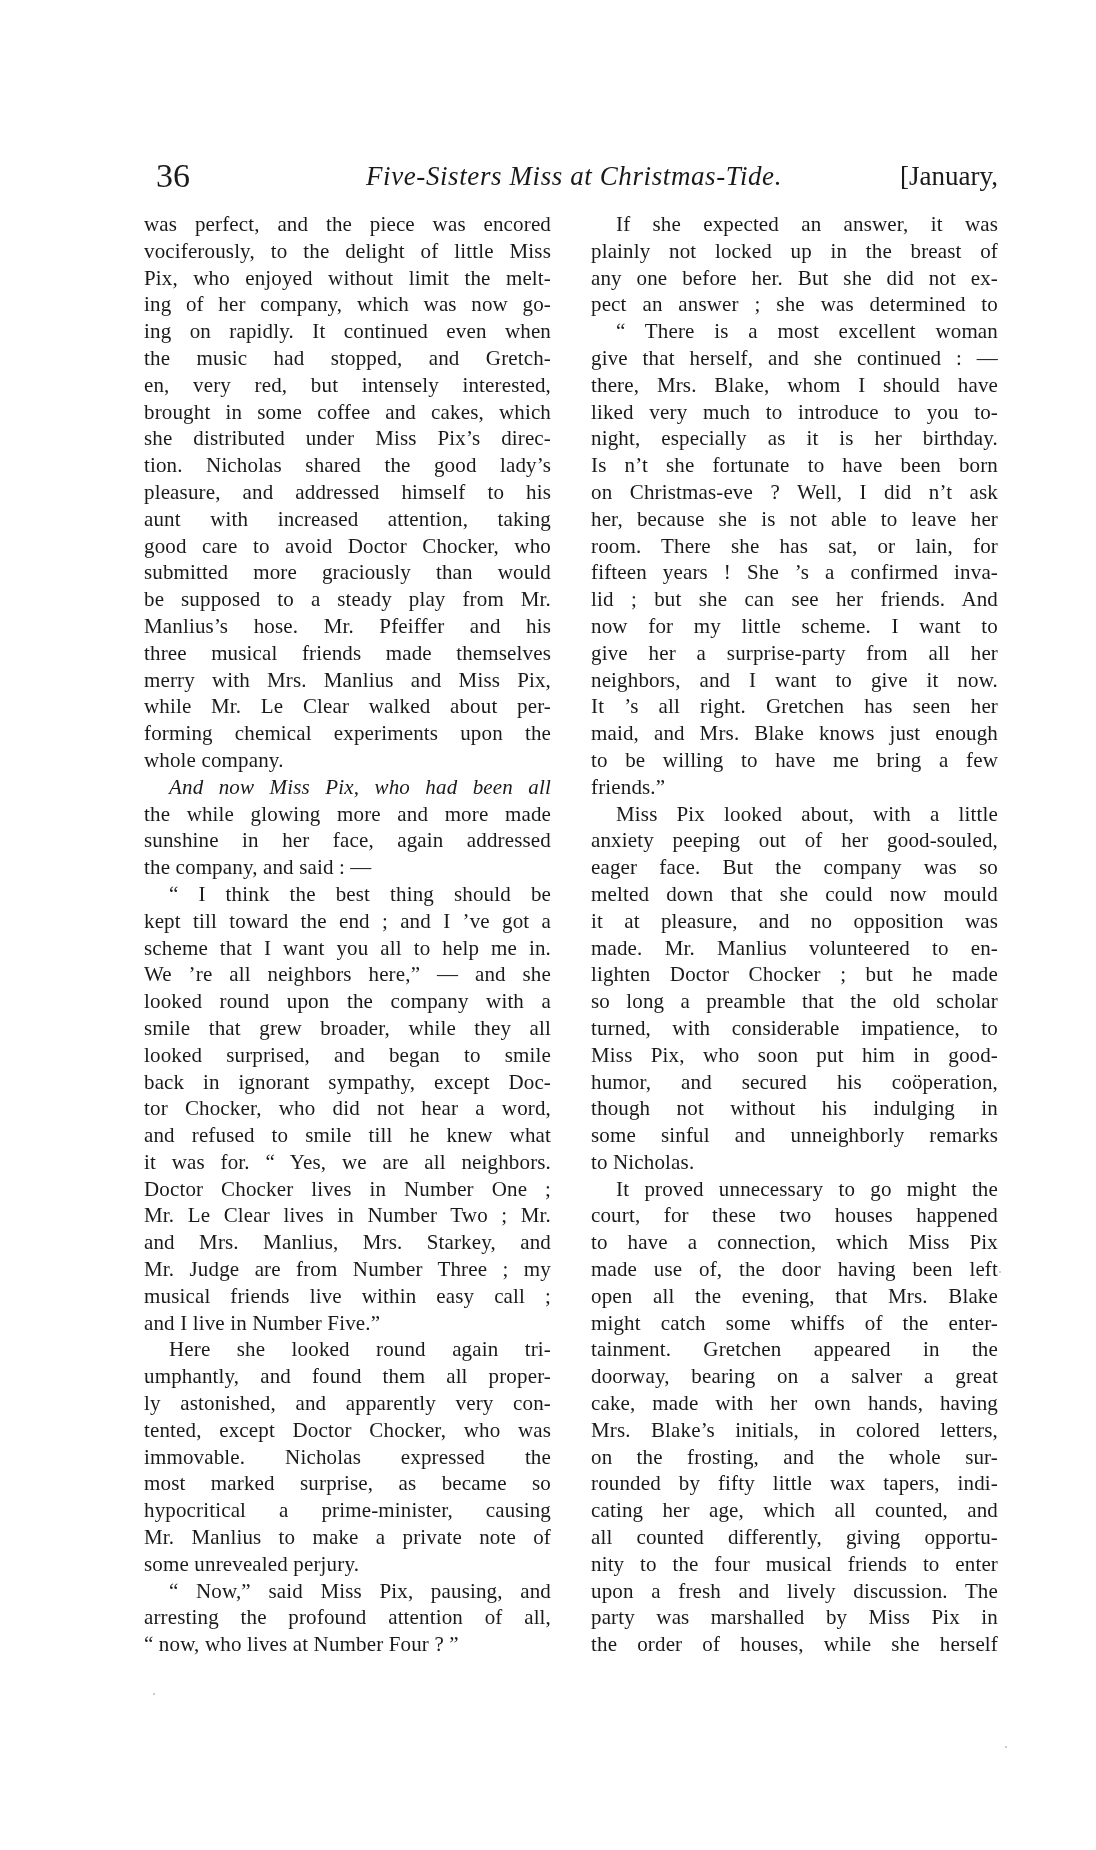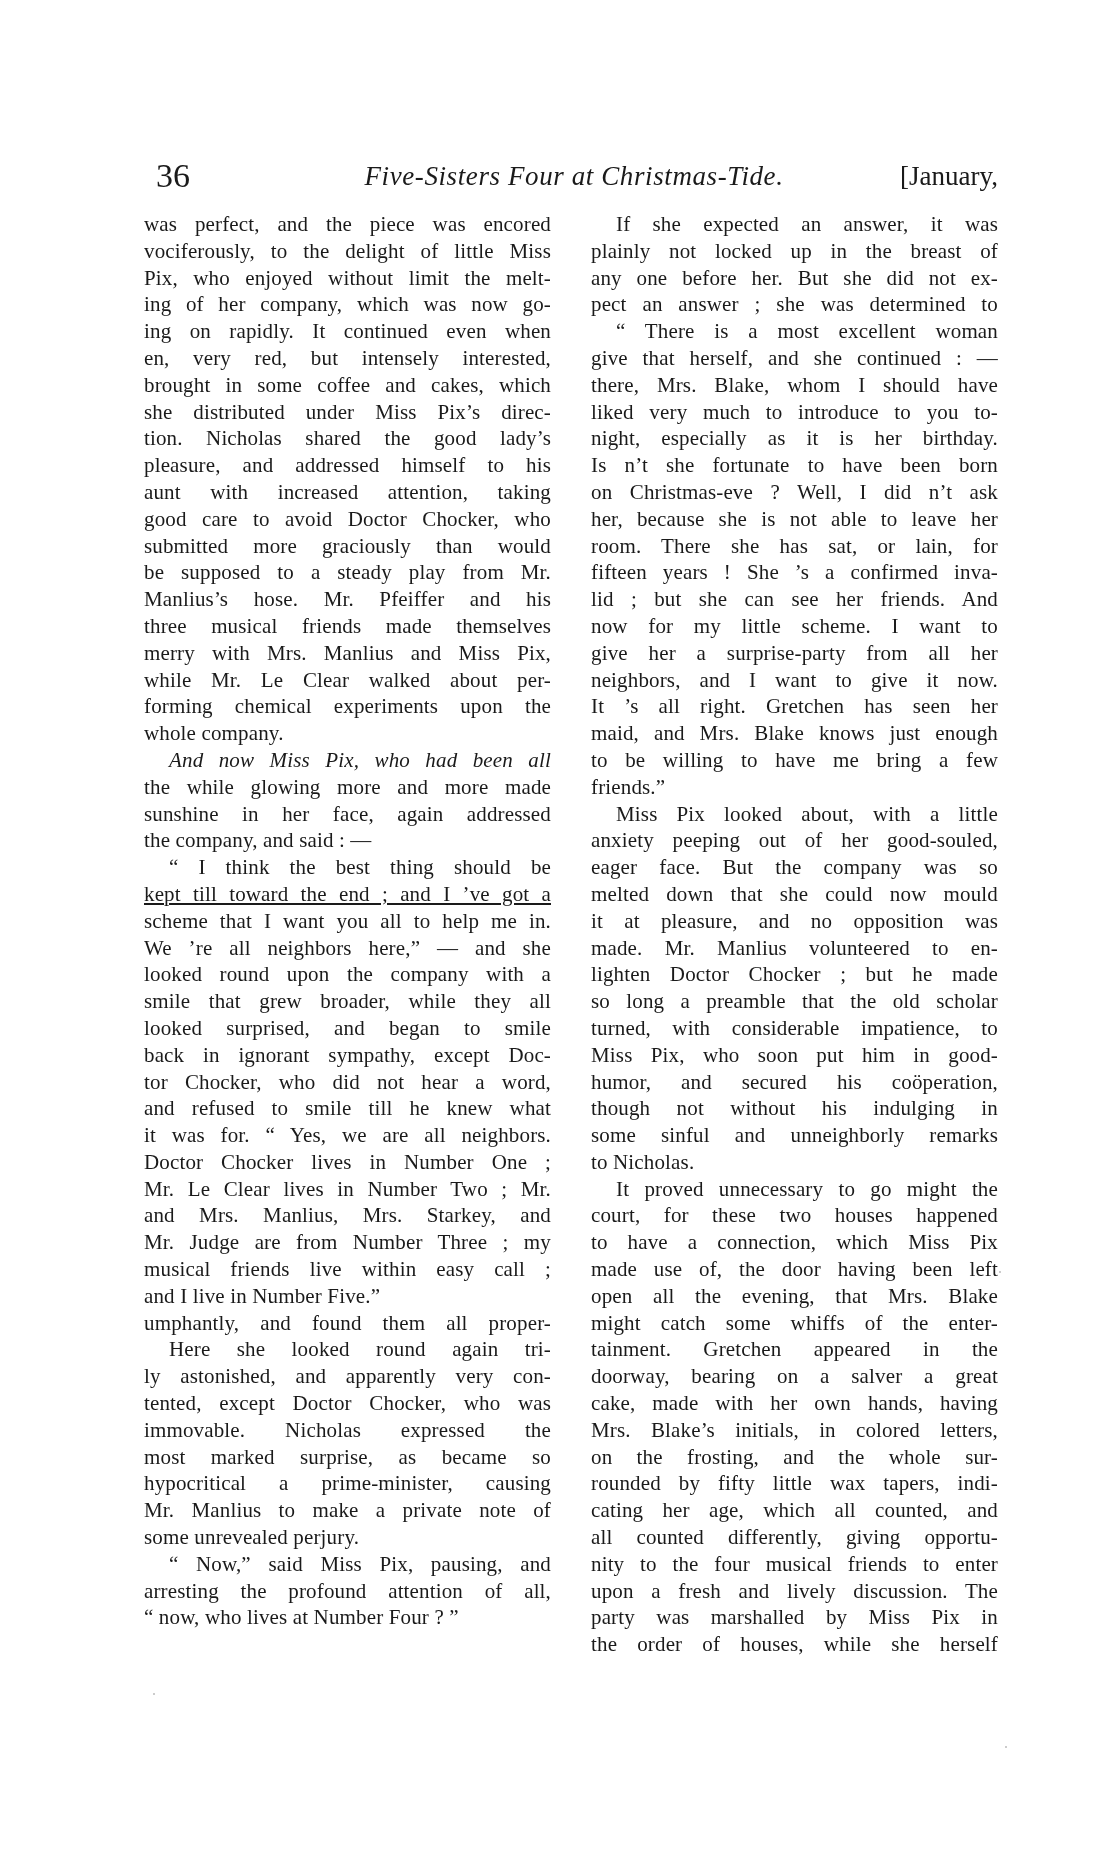--- a/index.html
+++ b/index.html
@@ -20,68 +20,69 @@
     .line.last { text-align-last: left; }
     .specks { position: absolute; left: 0; top: 0; width: 1096px; height: 1850px; pointer-events: none; }
     .speck { position: absolute; width: 2px; height: 2px; background: #bbb; border-radius: 50%; }
   </style>
 </head>
 <body>
 
 <div class="page">
   <div class="running-head">
     <span class="page-number">36</span>
-    <span class="running-title">Five-Sisters Four at Christmas-Tide.</span>
+    <span class="running-title">Five-Sisters Miss at Christmas-Tide.</span>
     <span class="running-date">[January,</span>
   </div>
 
   <div class="column col-left" id="col-left">
       <div class="line" style="white-space: normal;">was perfect, and the piece was encored</div>
       <div class="line" style="white-space: normal;">vociferously, to the delight of little Miss</div>
       <div class="line" style="white-space: normal;">Pix, who enjoyed without limit the melt-</div>
       <div class="line" style="white-space: normal;">ing of her company, which was now go-</div>
       <div class="line" style="white-space: normal;">ing on rapidly.  It continued even when</div>
+      <div class="line" style="white-space: normal;">the music had stopped, and Gretch-</div>
       <div class="line" style="white-space: normal;">en, very red, but intensely interested,</div>
       <div class="line" style="white-space: normal;">brought in some coffee and cakes, which</div>
       <div class="line" style="white-space: normal;">she distributed under Miss Pix’s direc-</div>
       <div class="line" style="white-space: normal;">tion.  Nicholas shared the good lady’s</div>
       <div class="line" style="white-space: normal;">pleasure, and addressed himself to his</div>
       <div class="line" style="white-space: normal;">aunt with increased attention, taking</div>
       <div class="line" style="white-space: normal;">good care to avoid Doctor Chocker, who</div>
       <div class="line" style="white-space: normal;">submitted more graciously than would</div>
       <div class="line" style="white-space: normal;">be supposed to a steady play from Mr.</div>
       <div class="line" style="white-space: normal;">Manlius’s hose.  Mr. Pfeiffer and his</div>
       <div class="line" style="white-space: normal;">three musical friends made themselves</div>
       <div class="line" style="white-space: normal;">merry with Mrs. Manlius and Miss Pix,</div>
       <div class="line" style="white-space: normal;">while Mr. Le Clear walked about per-</div>
       <div class="line" style="white-space: normal;">forming chemical experiments upon the</div>
       <div class="line last">whole company.</div>
       <div class="line indent" style="white-space: normal; font-style: italic;">And now Miss Pix, who had been all</div>
       <div class="line" style="white-space: normal;">the while glowing more and more made</div>
       <div class="line" style="white-space: normal;">sunshine in her face, again addressed</div>
       <div class="line last">the company, and said : —</div>
       <div class="line indent" style="white-space: normal;">“ I think the best thing should be</div>
-      <div class="line" style="white-space: normal; text-decoration: underline;">kept till toward the end ; and I ’ve got a</div>
+      <div class="line" style="white-space: normal;">kept till toward the end ; and I ’ve got a</div>
       <div class="line" style="white-space: normal;">scheme that I want you all to help me in.</div>
       <div class="line" style="white-space: normal;">We ’re all neighbors here,” — and she</div>
       <div class="line" style="white-space: normal;">looked round upon the company with a</div>
       <div class="line" style="white-space: normal;">smile that grew broader, while they all</div>
       <div class="line" style="white-space: normal;">looked surprised, and began to smile</div>
       <div class="line" style="white-space: normal;">back in ignorant sympathy, except Doc-</div>
       <div class="line" style="white-space: normal;">tor Chocker, who did not hear a word,</div>
       <div class="line" style="white-space: normal;">and refused to smile till he knew what</div>
       <div class="line" style="white-space: normal;">it was for.  “ Yes, we are all neighbors.</div>
       <div class="line" style="white-space: normal;">Doctor Chocker lives in Number One ;</div>
       <div class="line" style="white-space: normal;">Mr. Le Clear lives in Number Two ; Mr.</div>
       <div class="line" style="white-space: normal;">and Mrs. Manlius, Mrs. Starkey, and</div>
       <div class="line" style="white-space: normal;">Mr. Judge are from Number Three ; my</div>
       <div class="line" style="white-space: normal;">musical friends live within easy call ;</div>
       <div class="line last">and I live in Number Five.”</div>
+      <div class="line indent" style="white-space: normal;">Here she looked round again tri-</div>
       <div class="line" style="white-space: normal;">umphantly, and found them all proper-</div>
-      <div class="line indent" style="white-space: normal;">Here she looked round again tri-</div>
       <div class="line" style="white-space: normal;">ly astonished, and apparently very con-</div>
       <div class="line" style="white-space: normal;">tented, except Doctor Chocker, who was</div>
       <div class="line" style="white-space: normal;">immovable.  Nicholas expressed the</div>
       <div class="line" style="white-space: normal;">most marked surprise, as became so</div>
       <div class="line" style="white-space: normal;">hypocritical a prime-minister, causing</div>
       <div class="line" style="white-space: normal;">Mr. Manlius to make a private note of</div>
       <div class="line last">some unrevealed perjury.</div>
       <div class="line indent" style="white-space: normal;">“ Now,” said Miss Pix, pausing, and</div>
       <div class="line" style="white-space: normal;">arresting the profound attention of all,</div>
       <div class="line last">“ now, who lives at Number Four ? ”</div>

